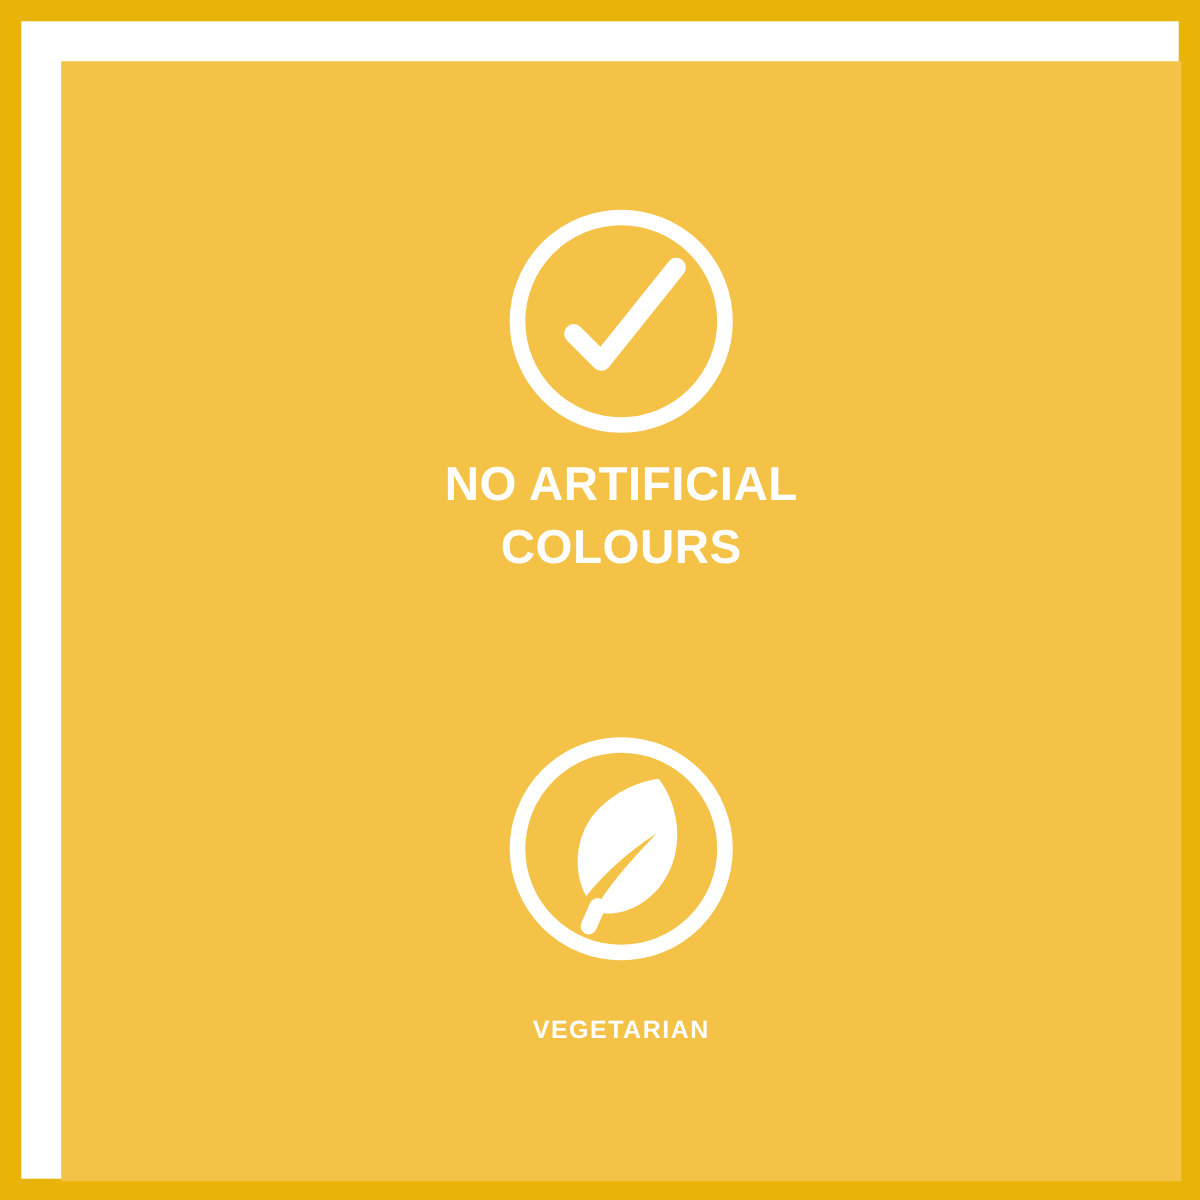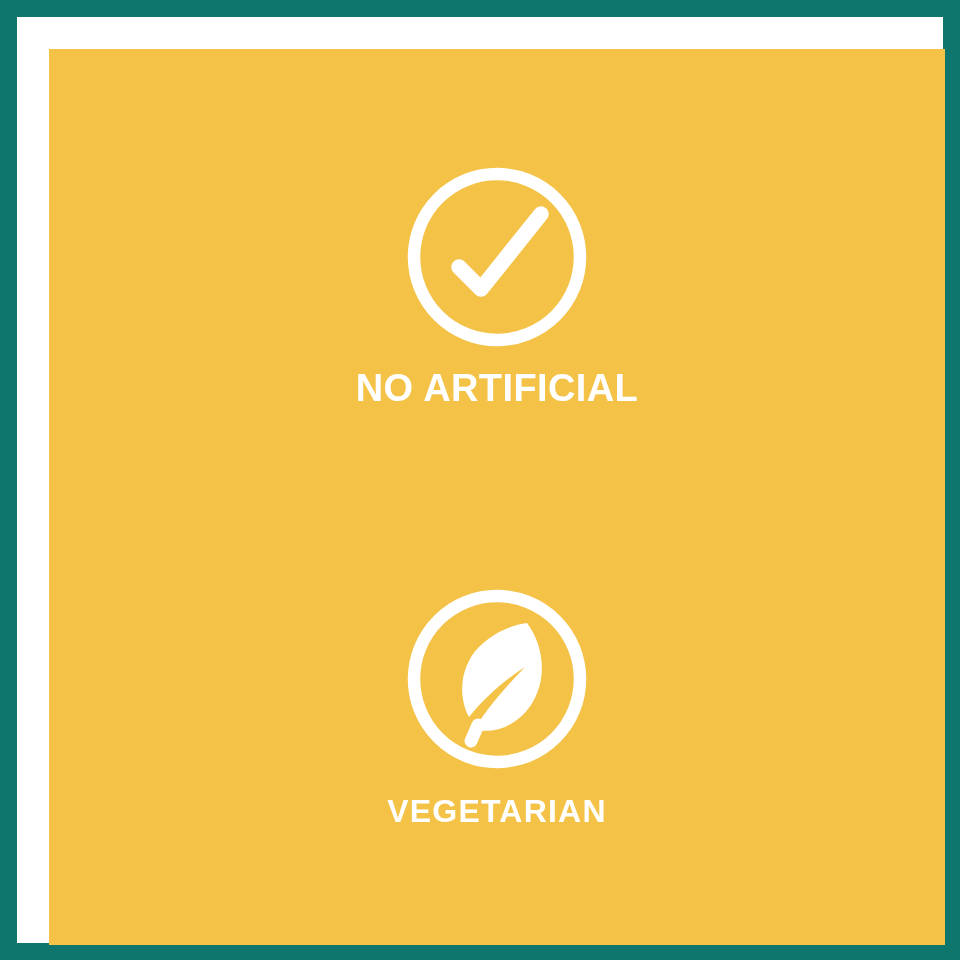--- a/index.html
+++ b/index.html
@@ -6,21 +6,21 @@
   html, body {
     margin: 0;
     padding: 0;
     background: #ffffff;
   }
 
   .canvas {
     position: relative;
     width: 960px;
     height: 960px;
-    background: #0f766e;              
+    background: #eab308;              
     box-sizing: border-box;
     overflow: hidden;
     font-family: "Liberation Sans", "DejaVu Sans", sans-serif;
   }
 
   
   .white-frame {
     position: absolute;
     left: 17px;
     top: 17px;
@@ -80,22 +80,22 @@
 
   .caption-block {
     margin-top: 16px;
   }
 
   .caption-block .caption-line {
     display: block;
   }
 
   .caption-single {
-    margin-top: 22px;
-    font-size: 32px;
+    margin-top: 35px;
+    font-size: 20px;
     line-height: 40px;
     letter-spacing: 1.2px;
   }
 </style>
 </head>
 <body>
 
 <div class="canvas">
 
   <div class="white-frame">
@@ -105,20 +105,21 @@
 
         <span class="icon-wrap">
           <svg viewBox="0 0 180 180" xmlns="http://www.w3.org/2000/svg" aria-hidden="true">
             <circle cx="90" cy="90" r="83" fill="none" stroke="#FFFFFF" stroke-width="12.5"></circle>
             <path d="M 52 100 L 74 122 L 134 47" fill="none" stroke="#FFFFFF" stroke-width="15.5" stroke-linecap="round" stroke-linejoin="round"></path>
           </svg>
         </span>
 
         <div class="caption caption-block">
           <span class="caption-line">NO ARTIFICIAL</span>
+          <span class="caption-line">COLOURS</span>
         </div>
 
       </div>
 
       <div class="badge badge-vegetarian">
 
         <span class="icon-wrap">
           <svg viewBox="0 0 180 180" xmlns="http://www.w3.org/2000/svg" aria-hidden="true">
             <circle cx="90" cy="90" r="83" fill="none" stroke="#FFFFFF" stroke-width="12.5"></circle>
 

